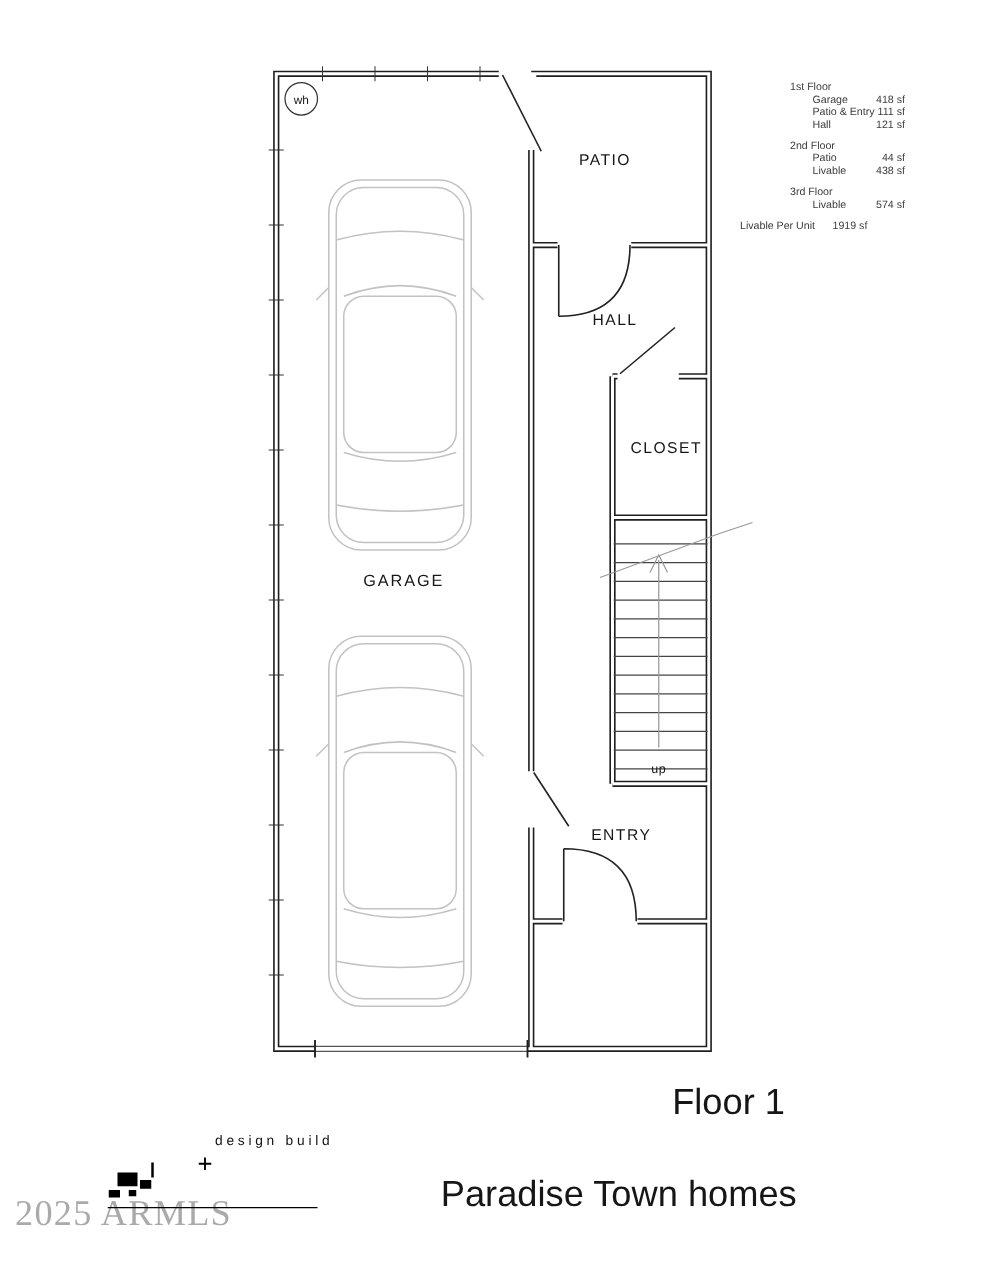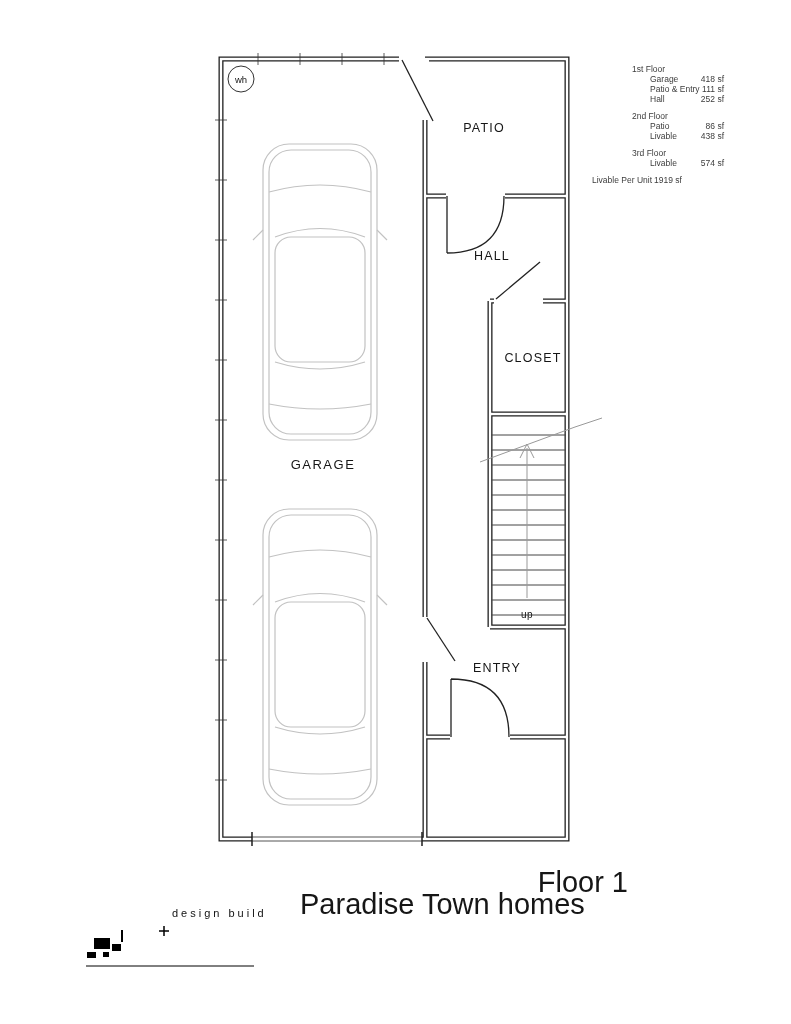--- a/index.html
+++ b/index.html
@@ -15,29 +15,29 @@
   .wh-label{font-size:9.5px;fill:#333;}
 
   
   .sched{
     position:absolute;left:592px;top:64px;width:132px;
     font-size:8.5px;line-height:1.18;color:#3c3c3c;
   }
   .sched .grp{margin-bottom:7px;margin-left:40px;}
   .sched .grp-label{padding-left:0;}
   .sched .item{display:flex;justify-content:space-between;padding-left:18px;}
-  .sched .total{display:flex;gap:2px;margin-top:3px;}
+  .sched .total{display:flex;gap:14px;margin-top:3px;}
 
   
   .floor-title{
     position:absolute;left:0;top:866px;width:628px;text-align:right;
     font-size:29px;color:#161616;
   }
   .project-title{
-    position:absolute;left:300px;top:888px;width:390px;
+    position:absolute;left:300px;top:940px;width:390px;text-align:center;
     font-size:29px;color:#161616;
   }
 
   
   .watermark{
     position:absolute;left:12px;top:955px;
     font-family:"Liberation Serif",serif;font-size:29px;color:#aaaaaa;
     letter-spacing:1px;white-space:nowrap;z-index:0;
   }
   .logo-svg{position:absolute;left:86px;top:922px;z-index:1;}
@@ -132,29 +132,29 @@
       <div class="item">
         <span>Garage</span>
         <span>418 sf</span>
       </div>
       <div class="item">
         <span>Patio &amp; Entry</span>
         <span>111 sf</span>
       </div>
       <div class="item">
         <span>Hall</span>
-        <span>252 sf</span>
+        <span>121 sf</span>
       </div>
     </div>
 
     <div class="grp">
       <div class="grp-label">2nd Floor</div>
       <div class="item">
         <span>Patio</span>
-        <span>86 sf</span>
+        <span>44 sf</span>
       </div>
       <div class="item">
         <span>Livable</span>
         <span>438 sf</span>
       </div>
     </div>
 
     <div class="grp">
       <div class="grp-label">3rd Floor</div>
       <div class="item">
@@ -165,20 +165,21 @@
 
     <div class="total">
       <span>Livable Per Unit</span>
       <span>1919 sf</span>
     </div>
   </div>
 
   <div class="floor-title">Floor 1</div>
   <div class="project-title">Paradise Town homes</div>
 
+  <div class="watermark">2025 ARMLS</div>
 
   <svg class="logo-svg" width="175" height="52">
     <g fill="#000" stroke="none">
       <rect x="8" y="16" width="16" height="11"></rect>
       <rect x="26" y="22" width="9" height="7"></rect>
       <rect x="1" y="30" width="9" height="6"></rect>
       <rect x="17" y="30" width="6" height="5"></rect>
     </g>
     <g stroke="#000" fill="none">
       <path d="M36,8 V20" stroke-width="2"></path>

